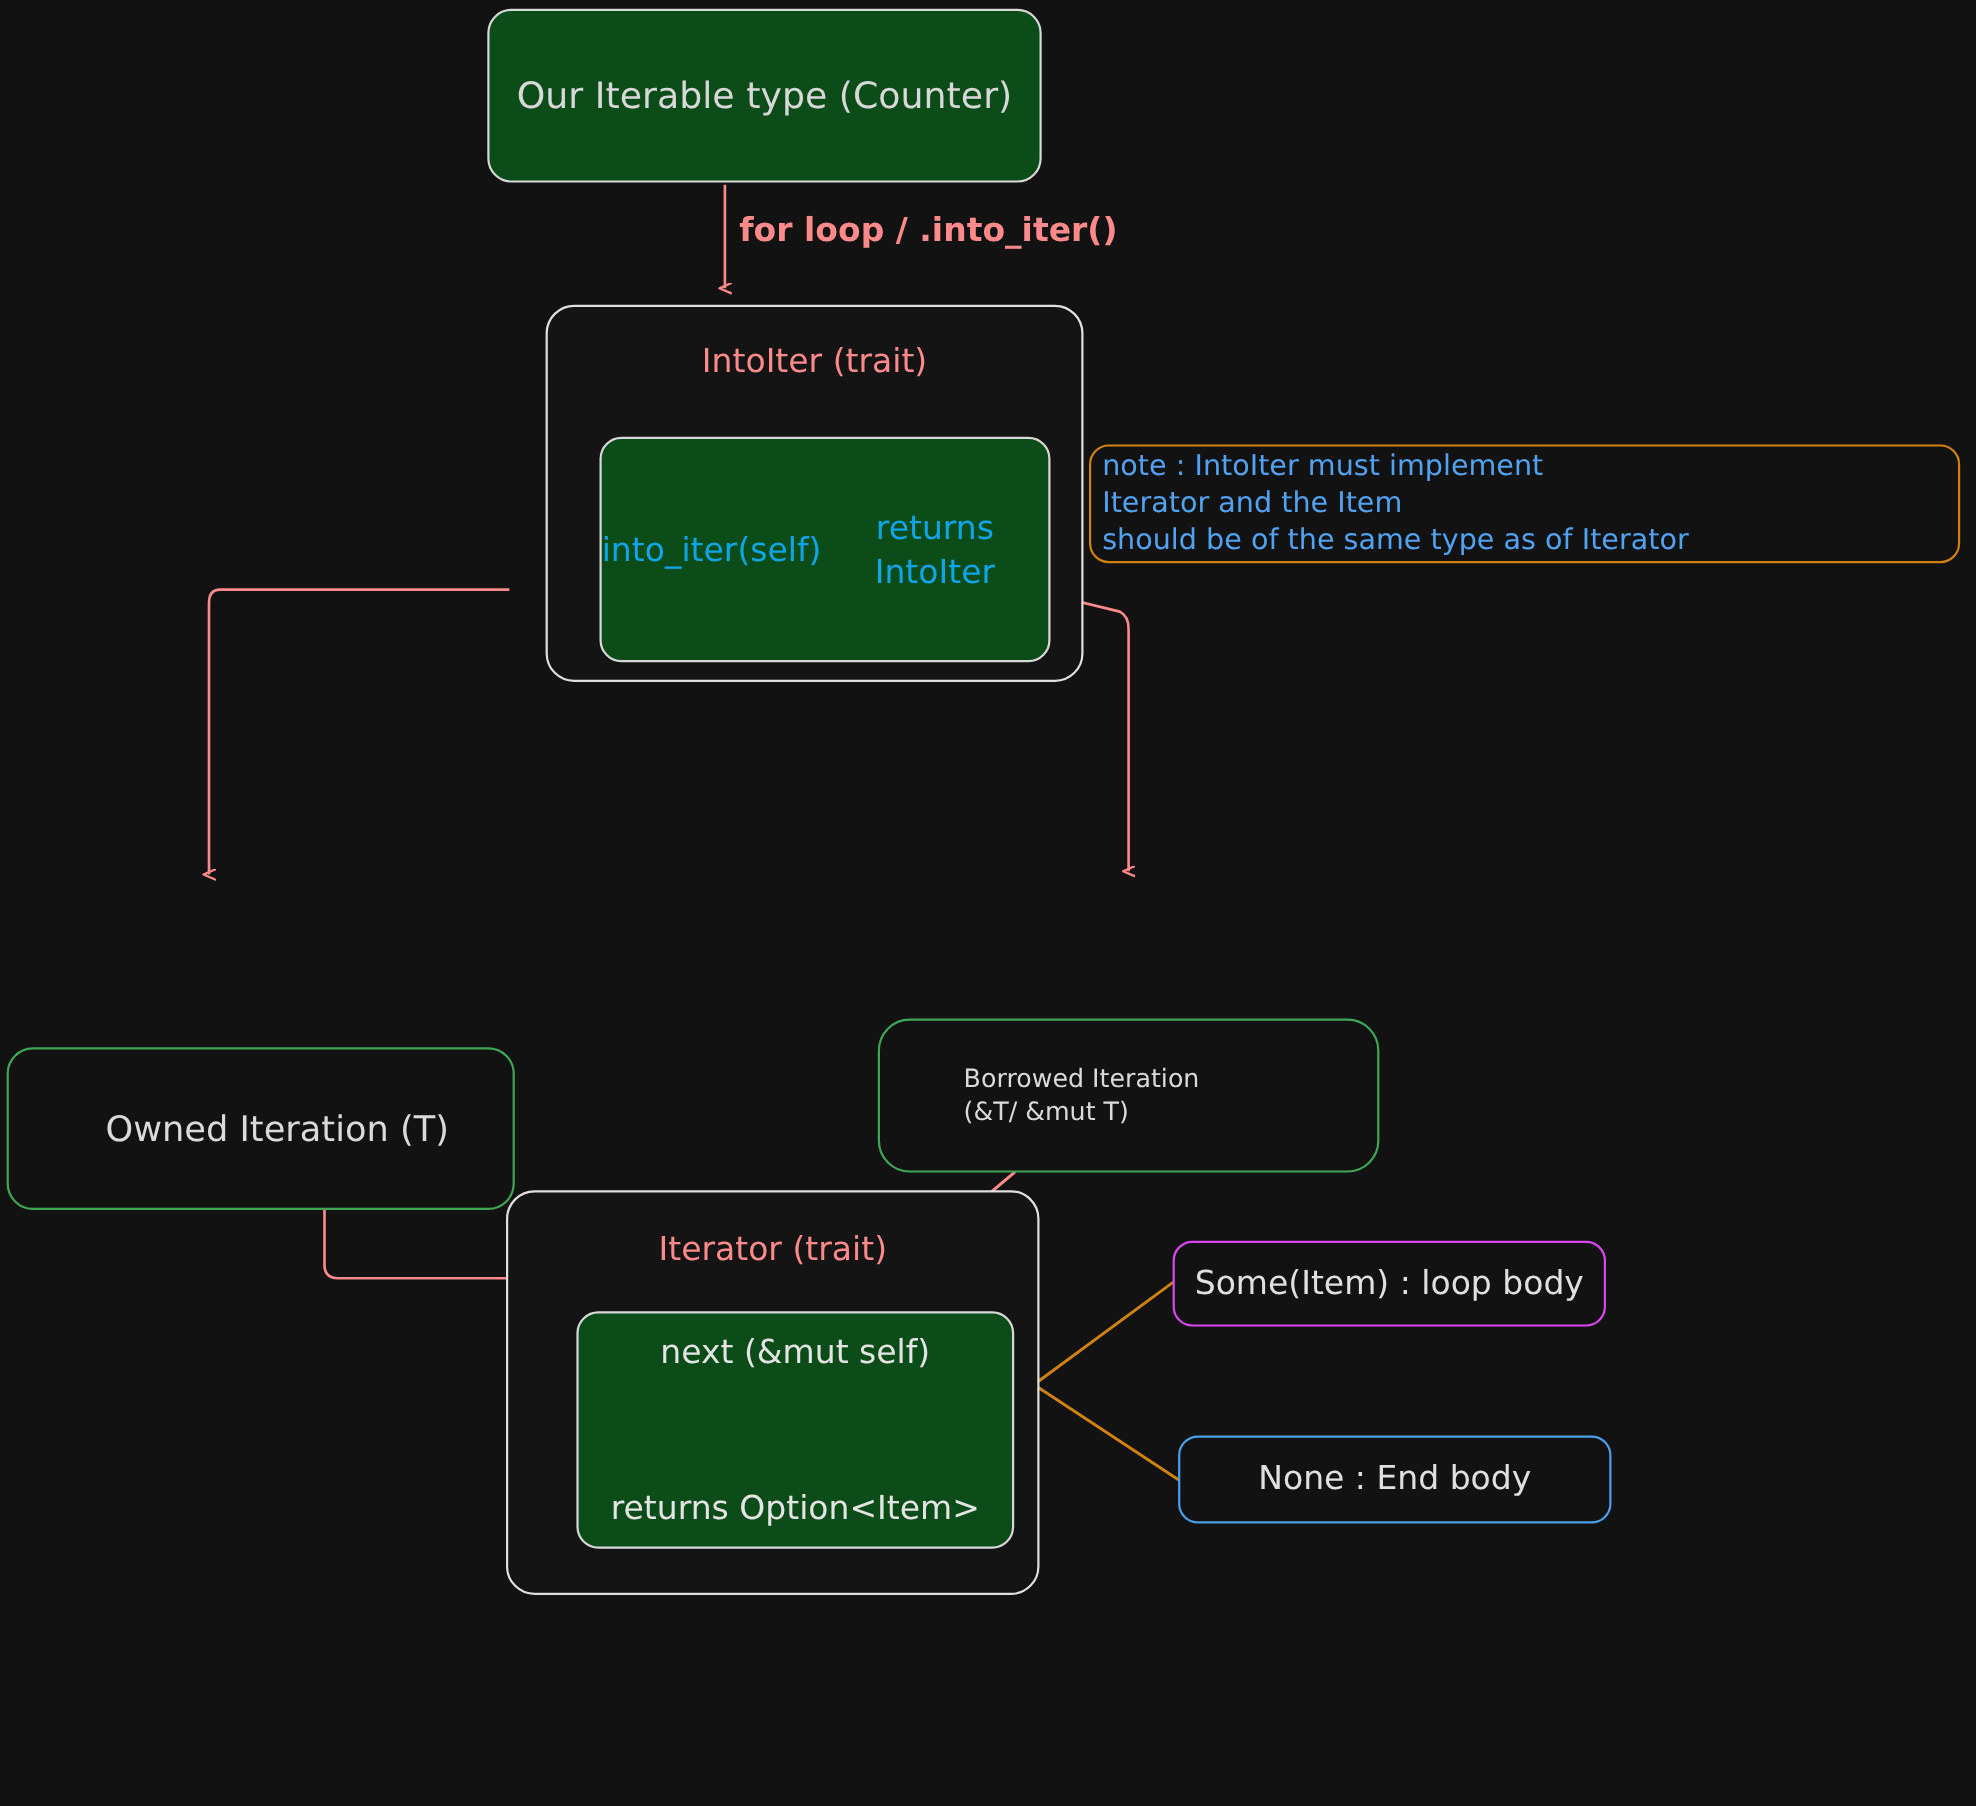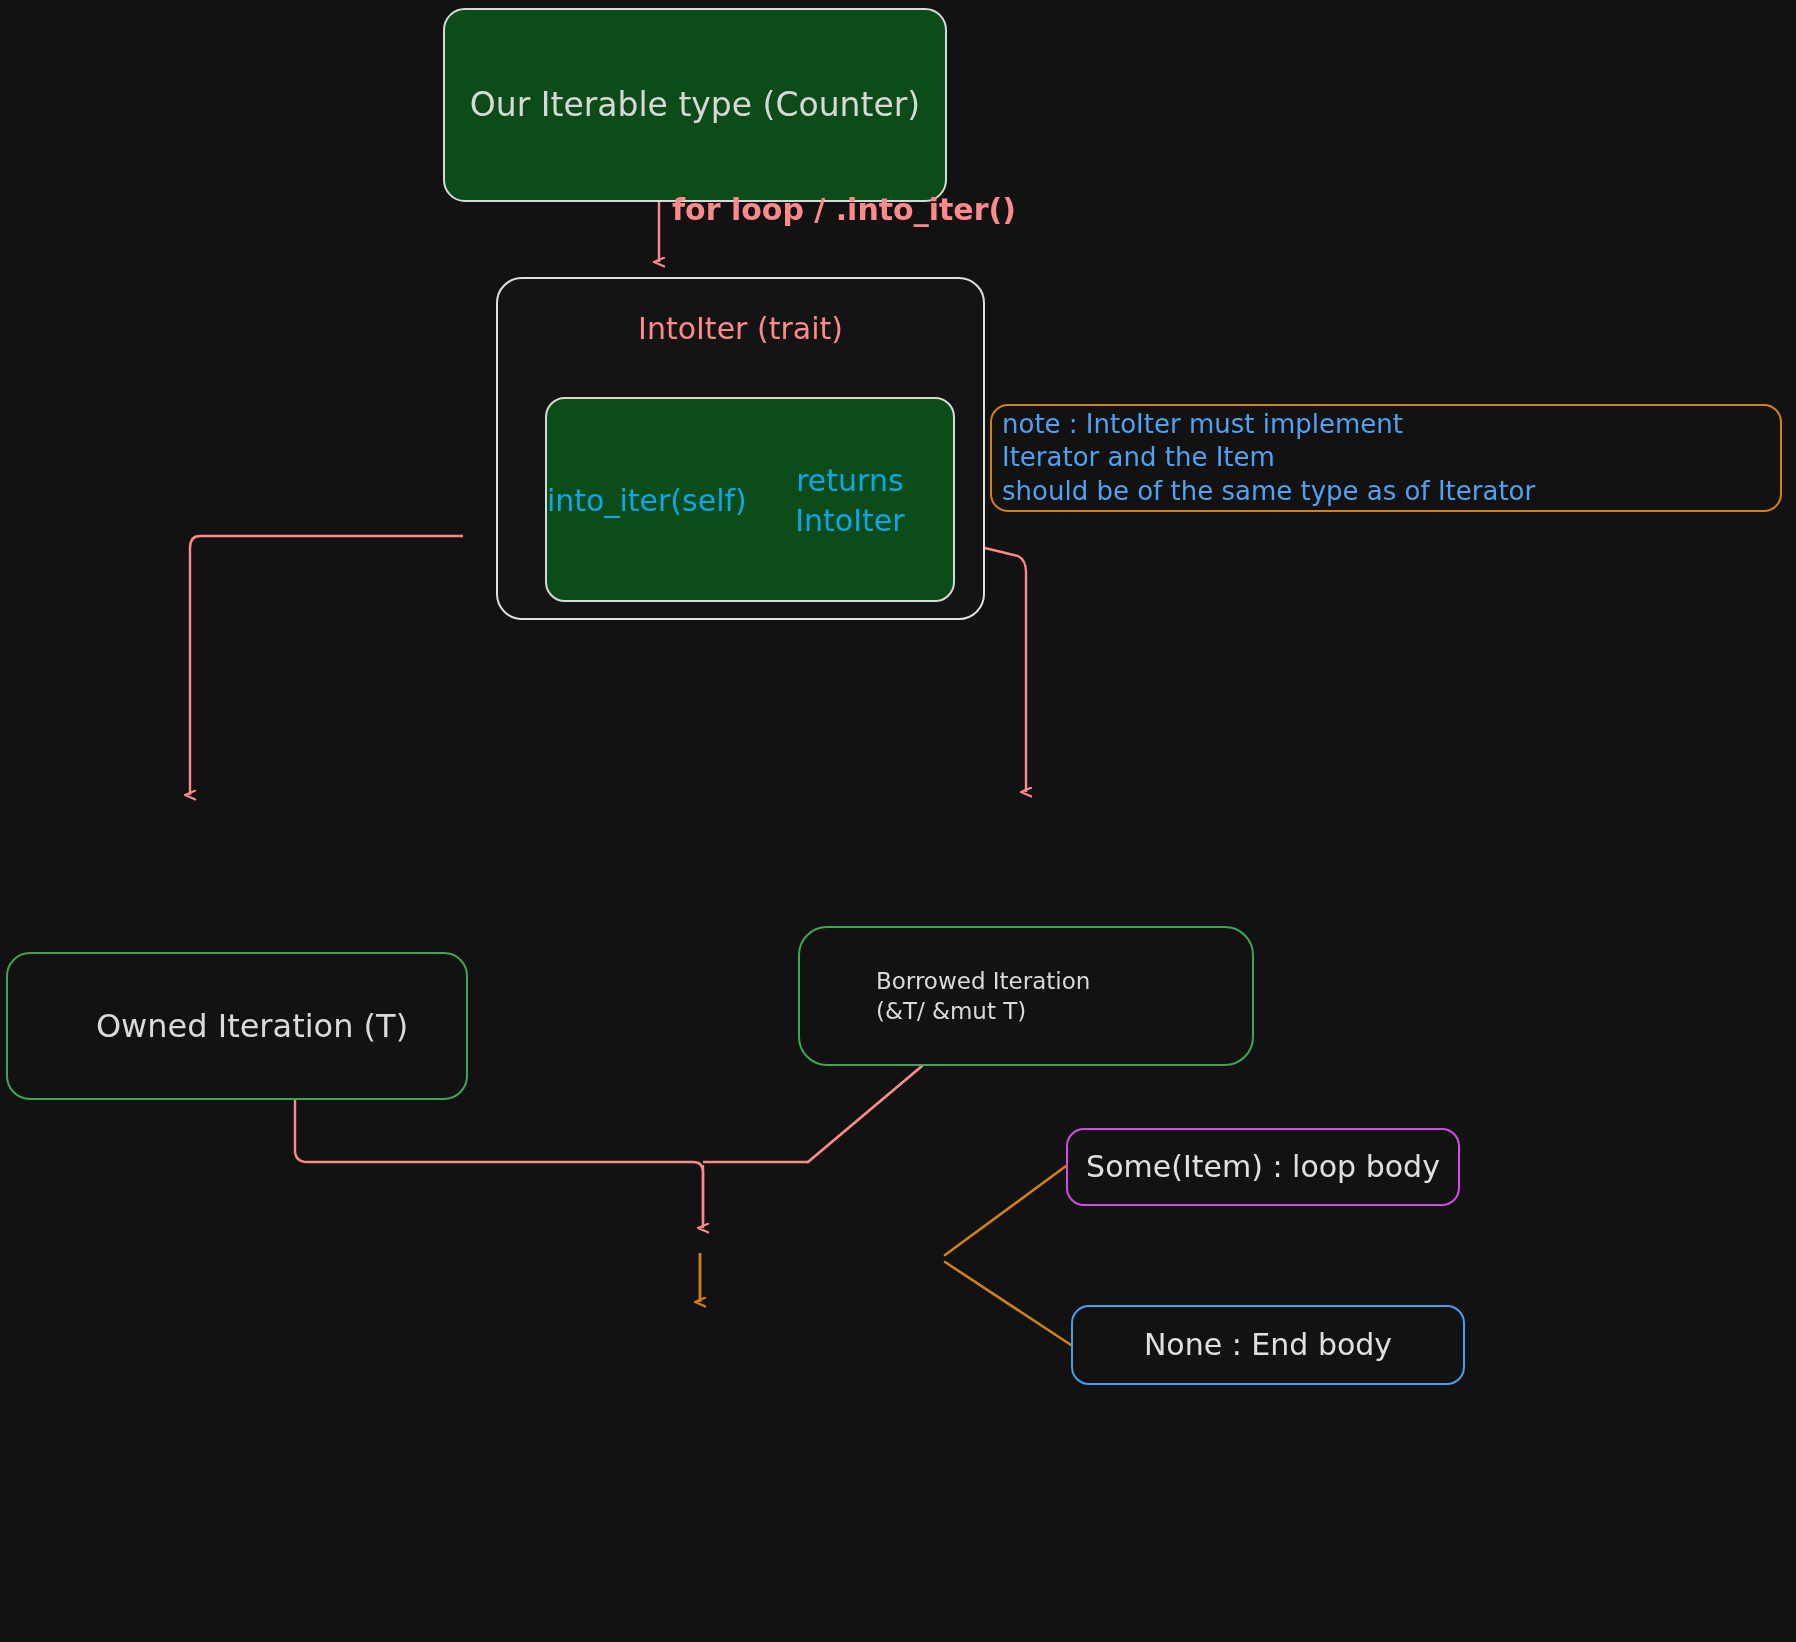--- a/index.html
+++ b/index.html
@@ -18,21 +18,21 @@
     align-items:center;
     justify-content:center;
     text-align:center;
     line-height:1.32;
     white-space:pre-line;
   }
   .hand{ font-family:"DejaVu Sans", sans-serif; font-weight:400; }
 
   
   #counter-node{
-    left:443px; top:8px; width:504px; height:194px;
+    left:443px; top:8px; width:504px; height:158px;
     background:#0b4c18;
     border:2px solid #d8d8d8;
     border-radius:22px;
     color:#d8d8d8;
     font-size:33px;
   }
 
   #intoiter-node{
     left:463px; top:277px; width:489px; height:343px;
     background:#141414;
@@ -210,20 +210,27 @@
 
   <div class="node hand" id="owned-node">
     <span>Owned Iteration (T)</span>
   </div>
 
   <div class="node hand" id="borrowed-node">
     <span>Borrowed Iteration</span>
     <span>(&amp;T/ &amp;mut T)</span>
   </div>
 
+  <div class="node hand" id="iterator-node">
+    <span id="iterator-title">Iterator (trait)</span>
+    <div id="iterator-inner" class="hand">
+      <span>next (&amp;mut self)</span>
+      <span>returns Option&lt;Item&gt;</span>
+    </div>
+  </div>
 
   <div class="node hand" id="some-node">
     <span>Some(Item) : loop body</span>
   </div>
 
   <div class="node hand" id="none-node">
     <span>None : End body</span>
   </div>
 
 </div>

